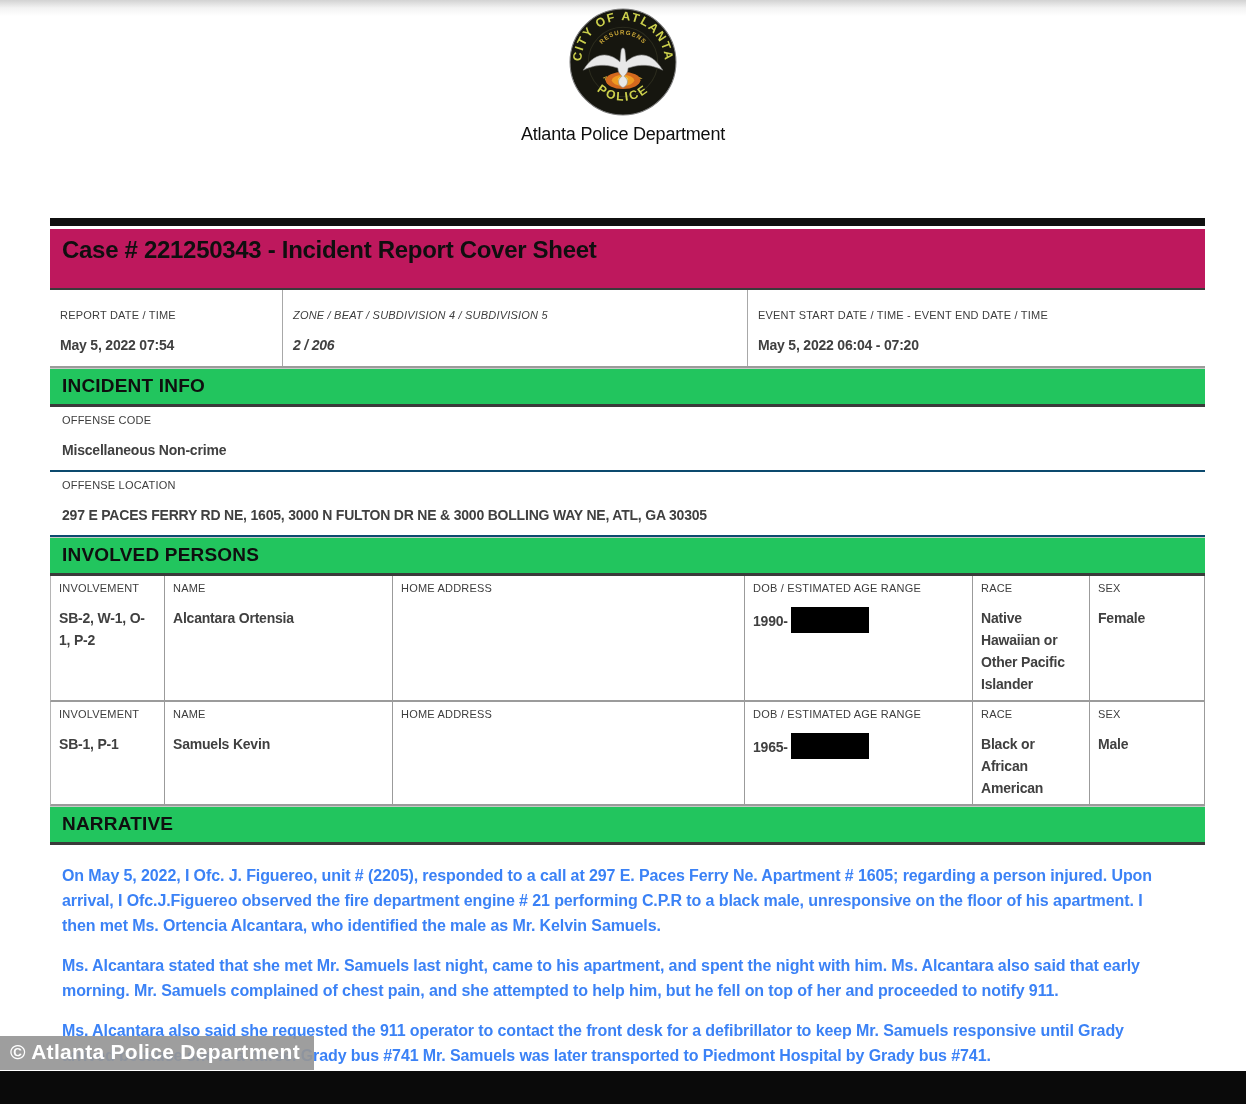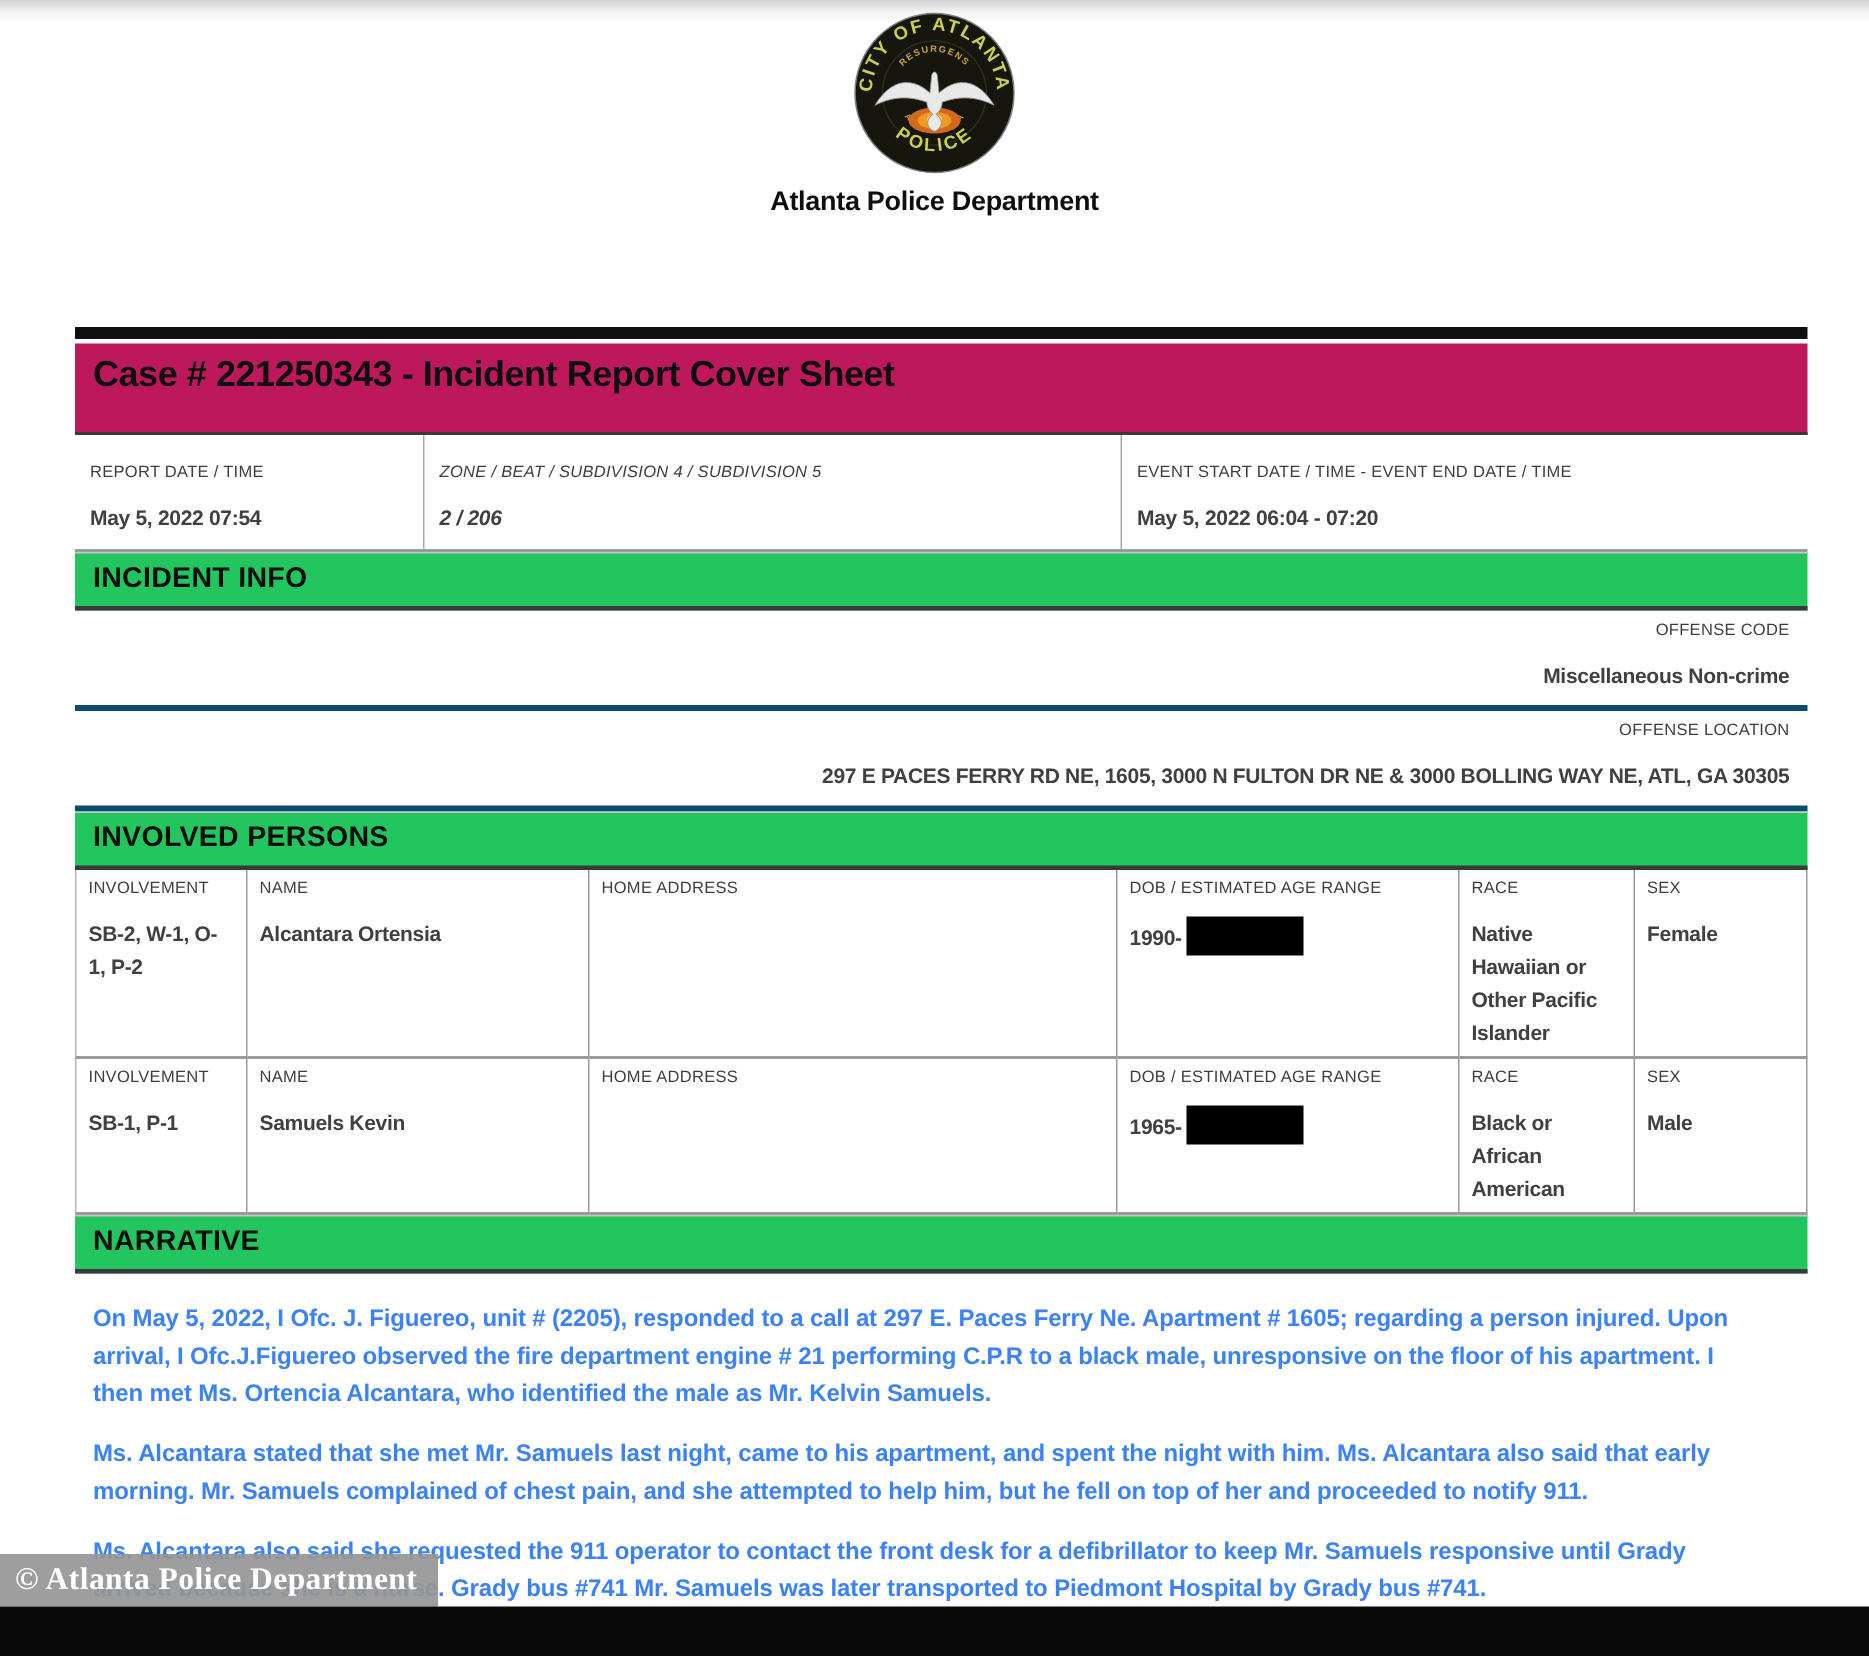--- a/index.html
+++ b/index.html
@@ -5,50 +5,50 @@
   html,body{margin:0;padding:0;}
   body{
     width:1246px;height:1104px;position:relative;overflow:hidden;
     background:#ffffff;font-family:"Liberation Sans",sans-serif;color:#161616;
   }
   .top-fade{position:absolute;top:0;left:0;width:100%;height:16px;
     background:linear-gradient(#d2d2d2 0%,#f3f3f3 50%,#ffffff 100%);}
   
   .apd-header{position:absolute;top:8px;left:0;width:100%;text-align:center;}
   .seal{width:108px;height:108px;display:block;margin:0 auto;}
-  .dept-name{margin-top:8px;font-size:18px;font-weight:bold;color:#0e0e0e;letter-spacing:-0.2px;}
+  .dept-name{margin-top:8px;font-size:18px;font-weight:normal;color:#0e0e0e;letter-spacing:-0.2px;}
   
   .report{position:absolute;left:50px;top:218px;width:1155px;box-sizing:border-box;}
   .report *{box-sizing:border-box;}
   .top-bar{height:8px;background:#101010;margin-bottom:3px;}
   .case-header{background:#be185d;border-bottom:2px solid #3a3a3a;
     padding:7px 12px 24px;font-size:24px;font-weight:bold;color:#0f0f0f;letter-spacing:-0.3px;}
   .label{font-size:11px;color:#3d3d3d;letter-spacing:0.2px;line-height:14px;}
   .value{font-size:14px;font-weight:bold;color:#404040;margin-top:12px;line-height:22px;letter-spacing:-0.2px;}
   .meta-row{display:flex;border-bottom:2px solid #9b9b9b;}
   .meta-cell{padding:18px 10px 10px;border-right:1px solid #a8a8a8;}
   .meta-cell:last-child{border-right:none;}
   .mc1{width:233px;}.mc2{width:465px;font-style:italic;}.mc3{width:457px;}
   .section-header{background:#22c55e;border-bottom:3px solid #3a3a3a;border-top:1px solid #c9c9c7;
     padding:6px 12px 7px;font-size:19px;font-weight:bold;color:#0f0f0f;letter-spacing:0.2px;}
-  .info-field{padding:6px 12px 9px;border-bottom:4px solid #0c4a6e;text-align:right;}
+  .info-field{padding:6px 12px 9px;border-bottom:2px solid #0c4a6e;}
   
   .persons-table{display:grid;grid-template-columns:115px 228px 352px 228px 117px 115px;}
   .pcell{border-right:1px solid #9b9b9b;border-bottom:2px solid #9b9b9b;padding:5px 8px;overflow:visible;}
   .pcell.first{border-left:1px solid #b5b5b5;}
   .r1{height:126px;}.r2{height:104px;}
   .dob-line{white-space:nowrap;}
   .redaction{display:inline-block;width:78px;height:26px;background:#000;vertical-align:-7px;margin-left:3px;}
   
   .narrative-body{padding:18px 30px 0 12px;}
   .narrative-body p{margin:0 0 15px;font-size:16px;font-weight:bold;line-height:25px;
     color:#3b82f6;letter-spacing:-0.1px;}
   
   .watermark{position:absolute;left:0;top:1036px;background:rgba(150,150,150,0.92);
-    color:#ffffff;font-size:21px;font-weight:bold;padding:4px 14px 6px 10px;letter-spacing:0.3px;font-family:Liberation Serif, serif;}
+    color:#ffffff;font-size:21px;font-weight:bold;padding:4px 14px 6px 10px;letter-spacing:0.3px;}
   .bottom-band{position:absolute;left:0;bottom:0;width:100%;height:33px;background:#0a0a0a;}
 </style>
 </head>
 <body>
 
 <div class="top-fade"></div>
 
 <div class="apd-header">
   <svg class="seal" viewBox="0 0 106 106">
     <circle cx="53" cy="53" r="52" fill="#16160f" stroke="#7d7d7d" stroke-width="1"></circle>

